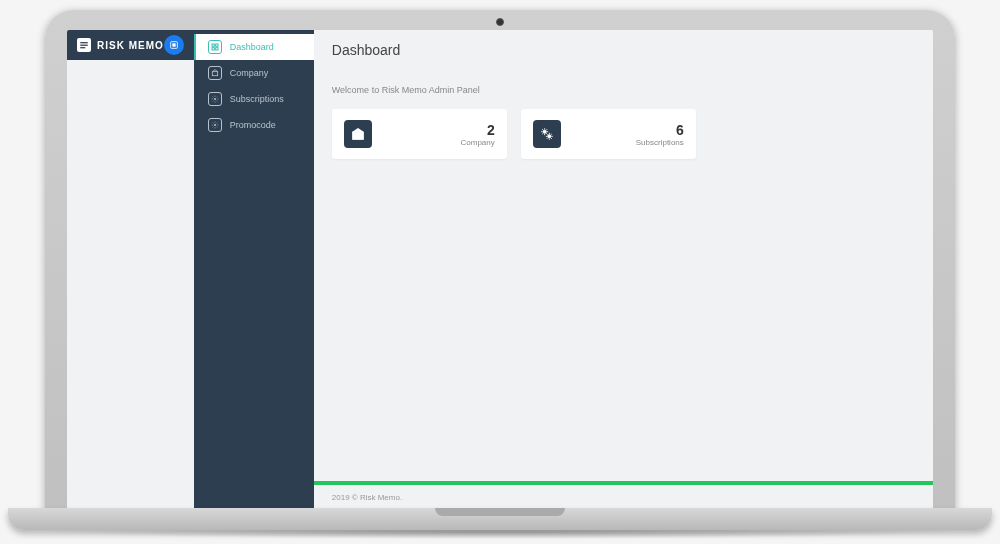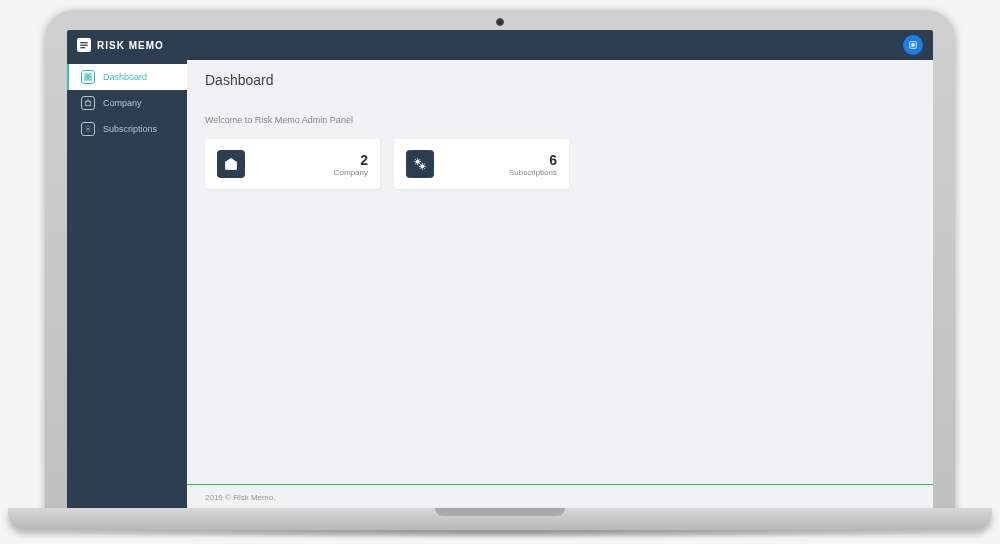--- a/index.html
+++ b/index.html
@@ -66,21 +66,21 @@
     }
     
     
     .screen {
       width: 866px;
       height: 480px;
       background: #f1f2f3;
       border-radius: 2px;
       overflow: hidden;
       display: flex;
-      flex-direction: column;
+      flex-direction: row;
       position: relative;
     }
     
     
     .topbar {
       height: 30px;
       background: #2c3e50;
       display: flex;
       align-items: center;
       padding: 0 10px;
@@ -218,21 +218,21 @@
     }
     .stat-label {
       font-size: 8px;
       color: #888;
     }
     
     .footer {
       padding: 8px 18px;
       font-size: 8px;
       color: #999;
-      border-top: 1px solid #22c55e;
+      border-top: 4px solid #22c55e;
       background: #f1f2f3;
     }
   </style>
 </head>
 <body>
 
 <div class="laptop-shadow"></div>
 <div class="laptop-frame">
   <div class="laptop-camera"></div>
   <div class="screen">
@@ -280,20 +280,29 @@
           <span>Company</span>
         </div>
         <div class="nav-item">
           <span class="nav-icon">
             <svg viewBox="0 0 24 24" fill="currentColor">
                 <circle cx="12" cy="12" r="3"></circle>
                 <path d="M12 2v3M12 19v3M4.9 4.9l2.1 2.1M17 17l2.1 2.1M2 12h3M19 12h3M4.9 19.1L7 17M17 7l2.1-2.1" stroke="currentColor" stroke-width="2"></path>
               </svg>
           </span>
           <span>Subscriptions</span>
+        </div>
+        <div class="nav-item">
+          <span class="nav-icon">
+            <svg viewBox="0 0 24 24" fill="currentColor">
+                <circle cx="12" cy="12" r="3"></circle>
+                <path d="M12 2v3M12 19v3M4.9 4.9l2.1 2.1M17 17l2.1 2.1M2 12h3M19 12h3M4.9 19.1L7 17M17 7l2.1-2.1" stroke="currentColor" stroke-width="2"></path>
+              </svg>
+          </span>
+          <span>Promocode</span>
         </div>
       </div>
 
       <div class="main">
         <div class="content">
           <div class="page-title">Dashboard</div>
           <div class="page-subtitle">Welcome to Risk Memo Admin Panel</div>
 
           <div class="cards">
             <div class="stat-card">

